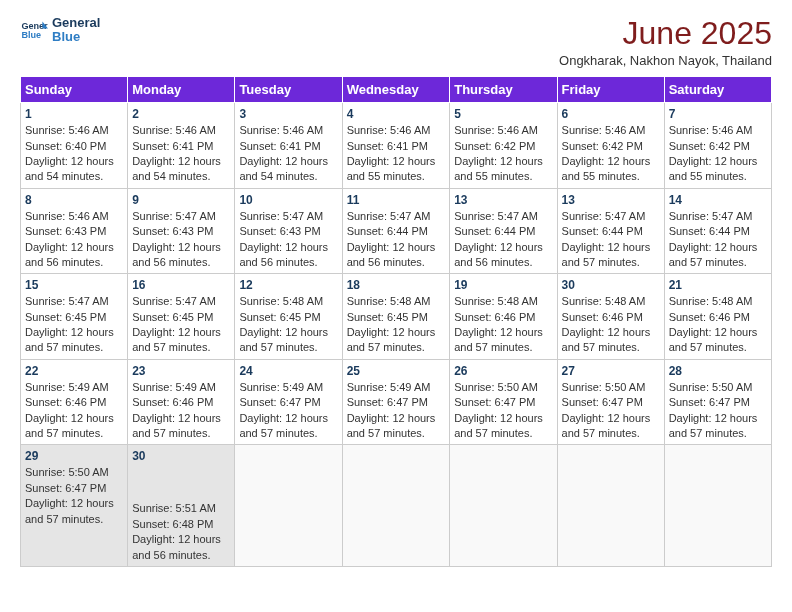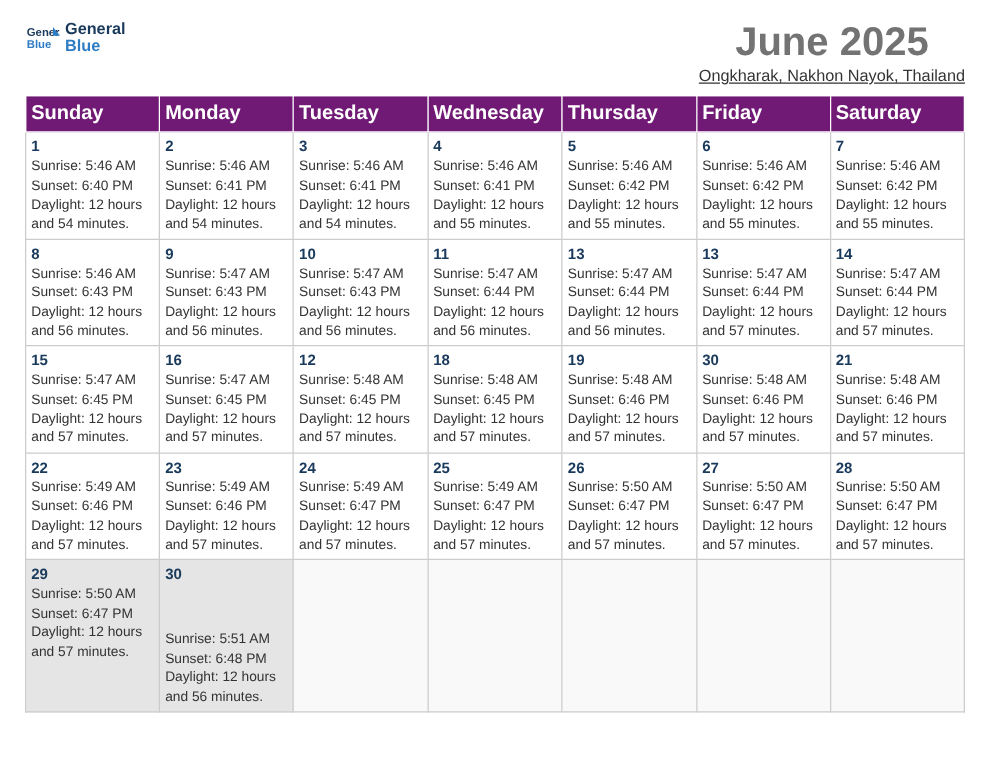--- a/index.html
+++ b/index.html
@@ -28,42 +28,40 @@
     }
     .logo-icon {
       width: 28px;
       height: 28px;
     }
     .title-block {
       text-align: right;
     }
     .month-title {
       font-size: 32px;
-      font-weight: bold;
-      color: #737373;
+      font-weight: normal;
+      color: #7f1d1d;
       line-height: 1.1;
-      text-align: center;
     }
     .location {
       font-size: 13px;
       color: #333;
       margin-top: 2px;
-      text-decoration: underline;
     }
     .calendar {
       width: 100%;
       border-collapse: collapse;
       font-size: 9.5px;
     }
     .calendar th {
-      background: #701a75;
+      background: #6d28d9;
       color: white;
       padding: 5px 4px;
       text-align: left;
-      font-size: 16px;
+      font-size: 13px;
       font-weight: bold;
       border: 1px solid #fff;
     }
     .calendar td {
       border: 1px solid #ccc;
       vertical-align: top;
       padding: 4px 4px 3px 4px;
       width: 108px;
       min-height: 75px;
       background: #fff;

